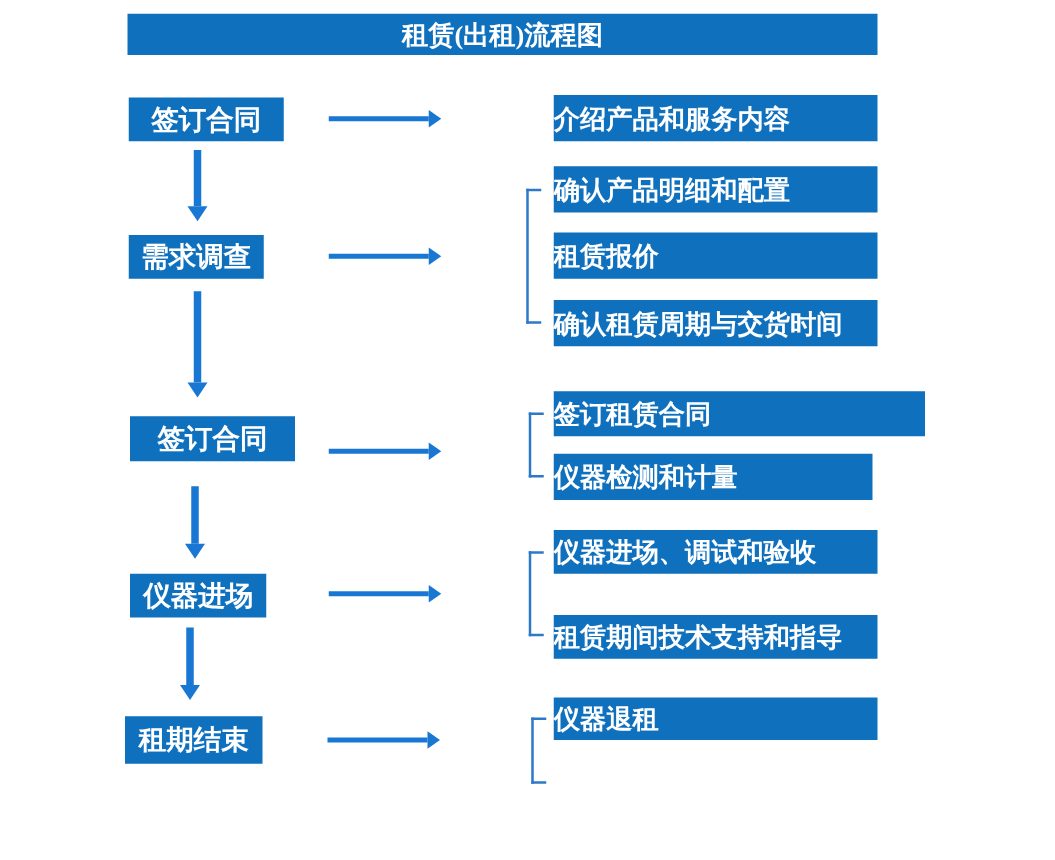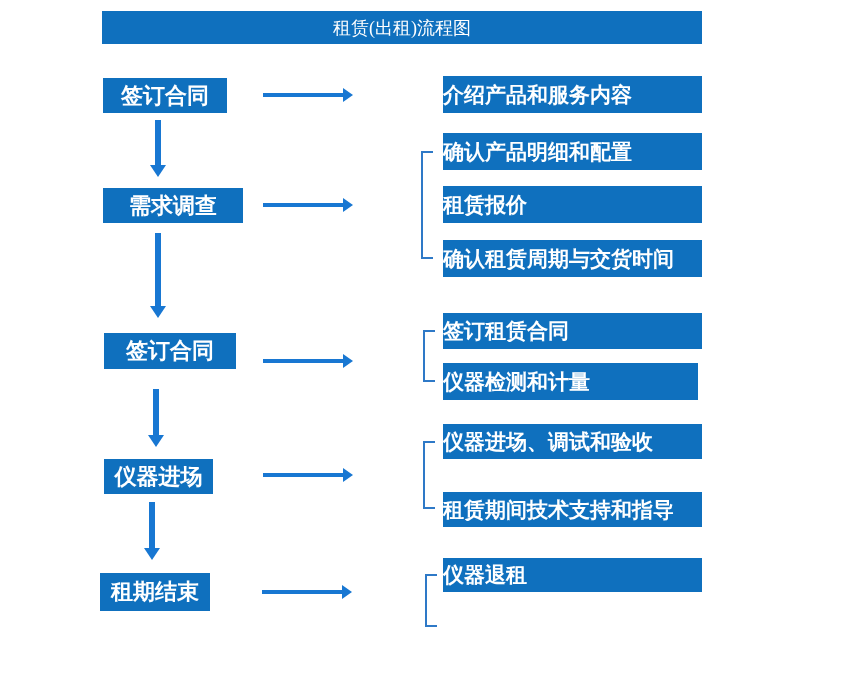--- a/index.html
+++ b/index.html
@@ -17,22 +17,22 @@
     width:844px;
     height:688px;
     background:var(--bg);
     overflow:hidden;
   }
   .title-bar {
     position:absolute;
     left:102px; top:11px; width:600px; height:33px;
     background:var(--box-blue);
     color:var(--text-white);
-    font-weight:normal;
-    font-size:18px;
+    font-weight:bold;
+    font-size:21px;
     display:flex; align-items:center; justify-content:center;
   }
   .box {
     position:absolute;
     background:var(--box-blue);
     color:var(--text-white);
     font-weight:bold;
     display:flex; align-items:center;
     white-space:nowrap;
   }
@@ -71,32 +71,32 @@
   }
 </style>
 </head>
 <body>
 
 <div class="canvas">
 
   <div class="title-bar">租赁(出租)流程图</div>
 
   <div class="box step" style="left:103px;top:78px;width:124px;height:35px">签订合同</div>
-  <div class="box step" style="left:103px;top:188px;width:140px;height:35px">需求调查</div>
+  <div class="box step" style="left:103px;top:188px;width:108px;height:35px">需求调查</div>
   <div class="box step" style="left:104px;top:333px;width:132px;height:36px">签订合同</div>
   <div class="box step" style="left:104px;top:459px;width:109px;height:35px">仪器进场</div>
   <div class="box step" style="left:100px;top:573px;width:110px;height:38px">租期结束</div>
 
   <div class="box detail" style="left:443px;top:76px;width:259px;height:37px">介绍产品和服务内容</div>
 
   <div class="box detail" style="left:443px;top:133px;width:259px;height:37px">确认产品明细和配置</div>
   <div class="box detail" style="left:443px;top:186px;width:259px;height:37px">租赁报价</div>
   <div class="box detail" style="left:443px;top:240px;width:259px;height:37px">确认租赁周期与交货时间</div>
 
-  <div class="box detail" style="left:443px;top:313px;width:259px;height:36px">签订租赁合同</div>
+  <div class="box detail" style="left:443px;top:313px;width:297px;height:36px">签订租赁合同</div>
   <div class="box detail" style="left:443px;top:363px;width:255px;height:37px">仪器检测和计量</div>
 
   <div class="box detail" style="left:443px;top:424px;width:259px;height:35px">仪器进场、调试和验收</div>
   <div class="box detail" style="left:443px;top:492px;width:259px;height:35px">租赁期间技术支持和指导</div>
 
   <div class="box detail" style="left:443px;top:558px;width:259px;height:34px">仪器退租</div>
 
   <div class="h-arrow" style="left:263px;top:88px;width:90px"></div>
   <div class="h-arrow" style="left:263px;top:198px;width:90px"></div>
   <div class="h-arrow" style="left:263px;top:354px;width:90px"></div>

